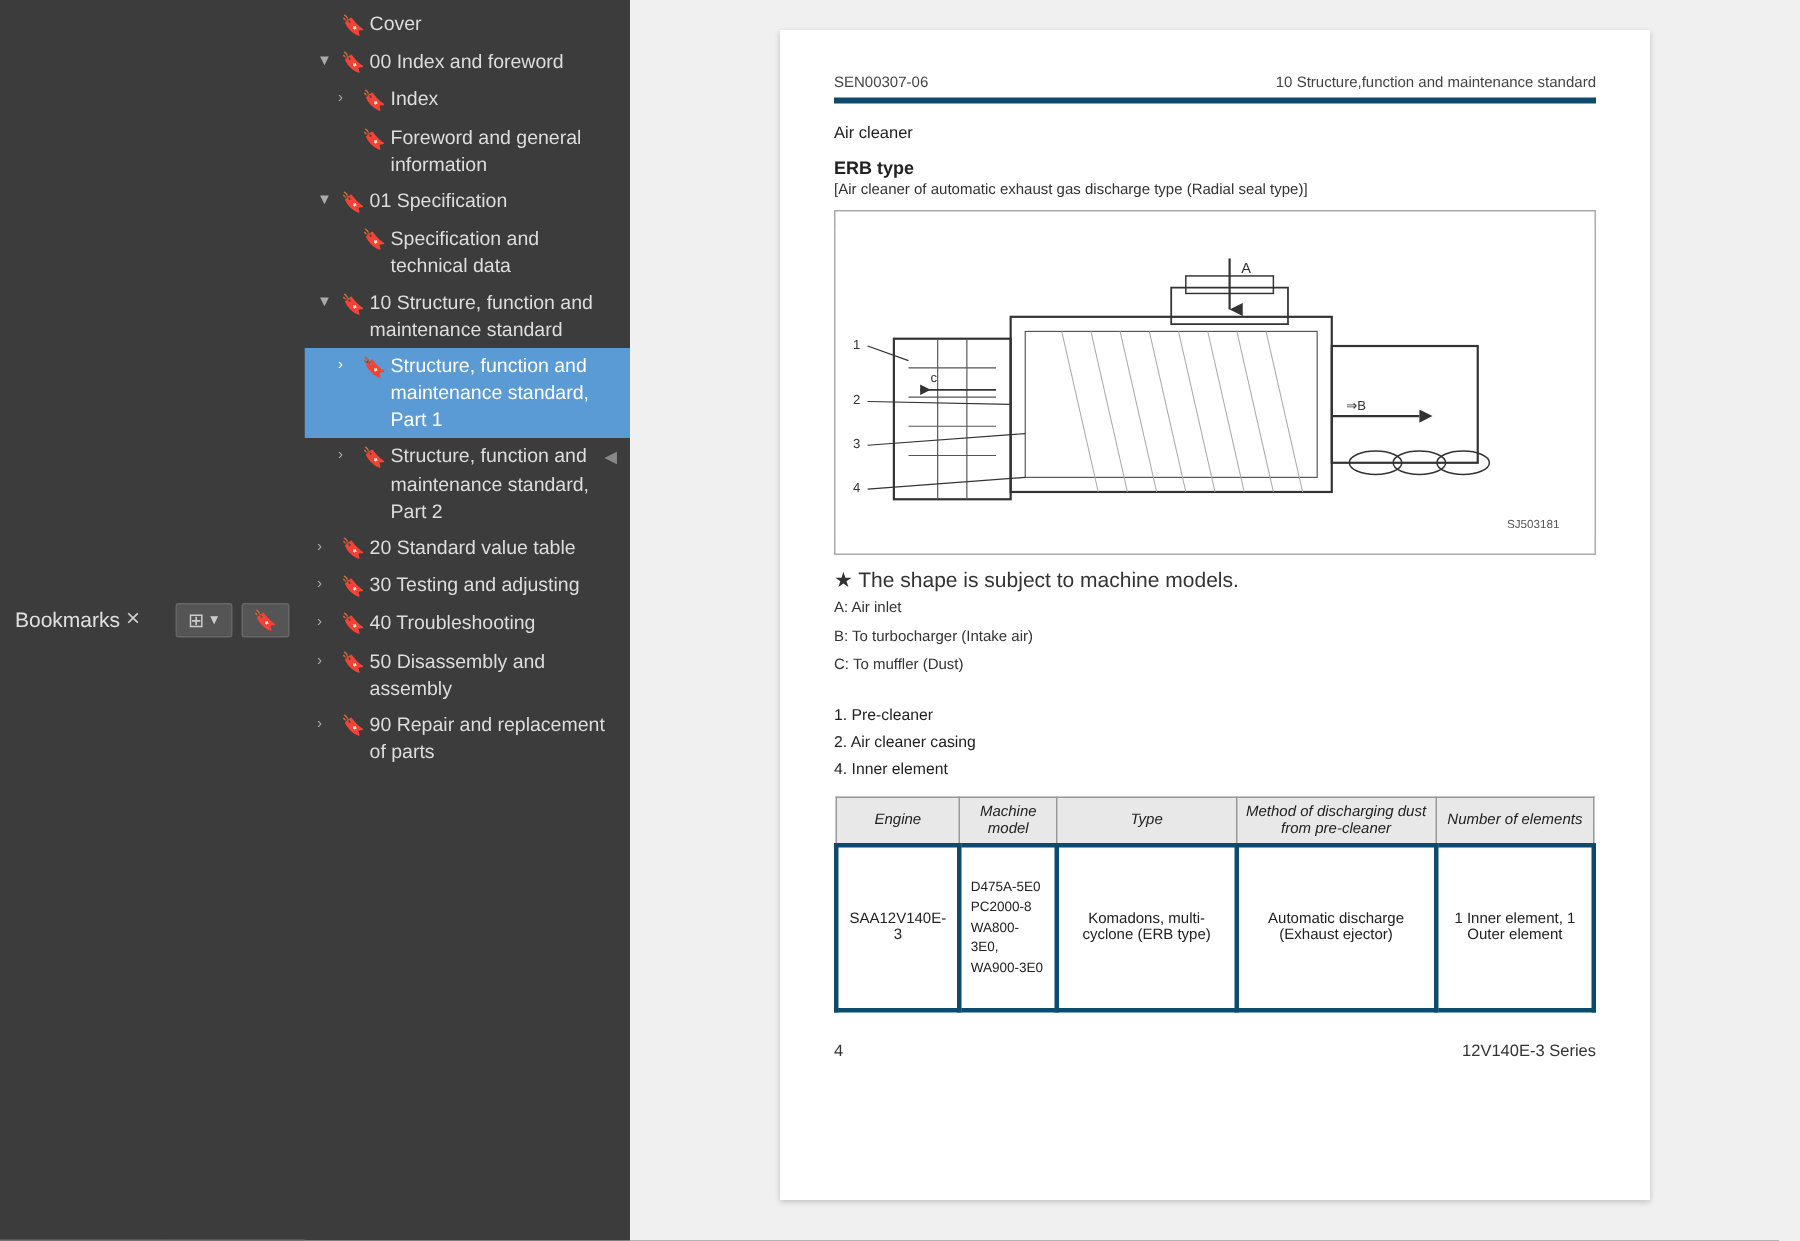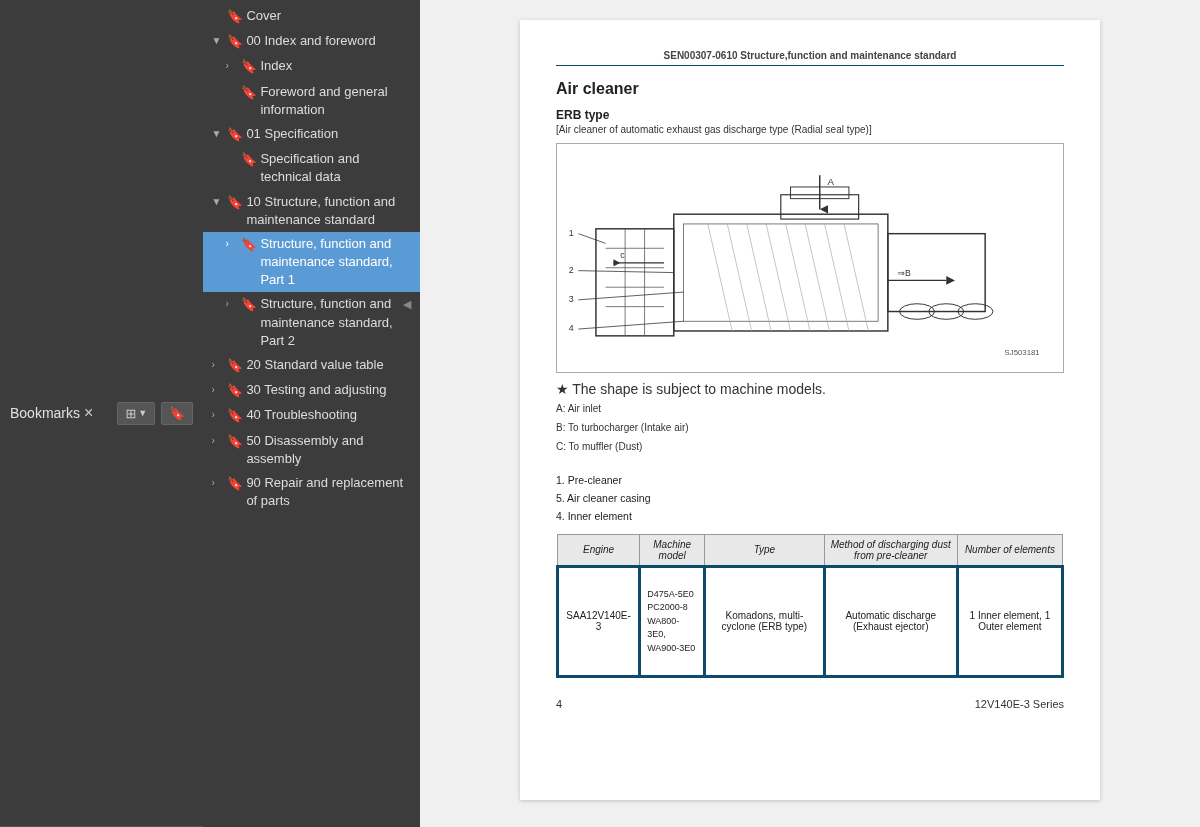--- a/index.html
+++ b/index.html
@@ -143,32 +143,31 @@
       min-height: 780px;
       padding: 30px 36px 40px 36px;
       box-shadow: 0 1px 4px rgba(0,0,0,0.2);
       font-family: Arial, sans-serif;
       font-size: 11px;
       color: #222;
     }
 
     .doc-header-line {
       display: flex;
-      justify-content: center;
+      justify-content: space-between;
       font-size: 10px;
       color: #444;
-      border-bottom: 1px solid #0c4a6e;
+      border-bottom: 4px solid #0c4a6e;
       padding-bottom: 4px;
       margin-bottom: 14px;
-      font-weight: bold;
     }
 
     .doc-section-title {
-      font-size: 16px;
-      font-weight: bold;
+      font-size: 11px;
+      font-weight: normal;
       margin-bottom: 10px;
     }
 
     .doc-subtitle {
       font-size: 12px;
       font-weight: bold;
       margin-bottom: 2px;
     }
 
     .doc-subtitle-small {
@@ -457,21 +456,21 @@
       
       <div class="doc-note">A: Air inlet</div>
       <div class="doc-note">B: To turbocharger (Intake air)</div>
       <div class="doc-note">C: To muffler (Dust)</div>
 
       <br>
 
       
       <div class="doc-list">
         <div>1. Pre-cleaner</div>
-        <div>5. Air cleaner casing</div>
+        <div>2. Air cleaner casing</div>
         <div>4. Inner element</div>
       </div>
 
       
       <table class="doc-table">
         <thead>
           <tr>
             <th>Engine</th>
             <th>Machine model</th>
             <th>Type</th>

